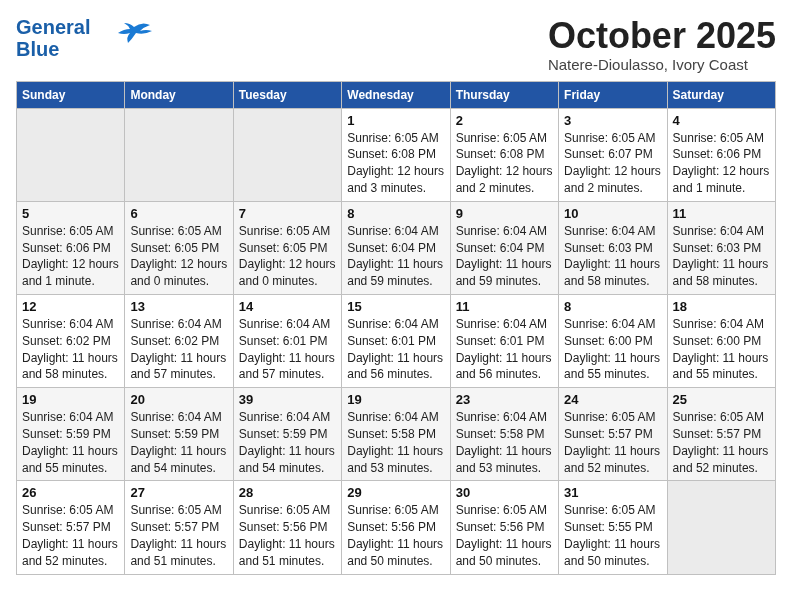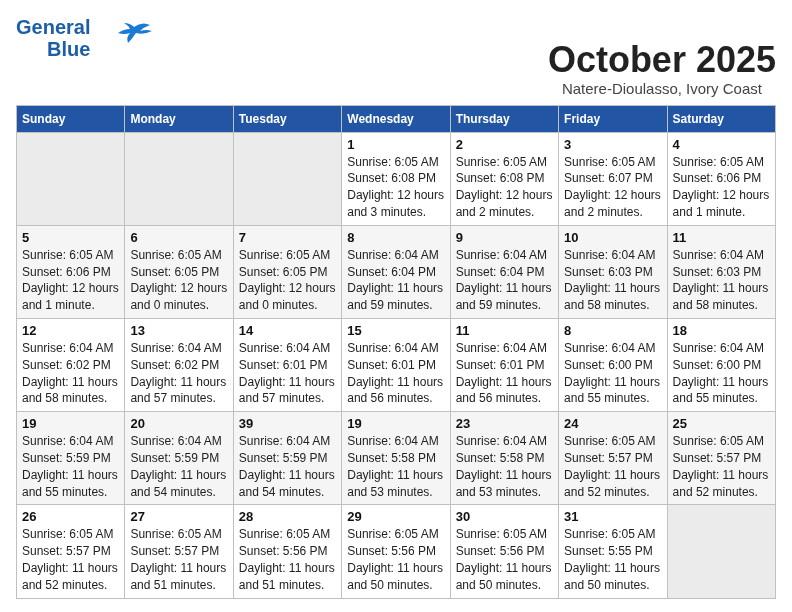--- a/index.html
+++ b/index.html
@@ -22,22 +22,21 @@
       align-items: flex-start;
     }
     .logo-text {
       font-size: 20px;
       font-weight: bold;
       color: #333;
       line-height: 1.1;
     }
     .logo-text span { color: #1a5fa8; }
     .title-area {
-      text-align: center;
-      margin-top: 24px;
+      text-align: left;
     }
     .month-title {
       font-size: 36px;
       font-weight: bold;
       color: #222;
       line-height: 1.1;
     }
     .subtitle {
       font-size: 15px;
       color: #444;
@@ -87,21 +86,21 @@
     tbody tr:nth-child(even) td { background: #f5f5f5; }
     tbody tr td.empty-cell { background: #ebebeb !important; }
   </style>
 </head>
 <body>
 
 <div class="header-area">
   <div class="logo">
     <div style="display:flex;align-items:center;gap:22px;">
       <span class="logo-text">
-        <span>General</span><br><span style="color:#1a5fa8;margin-left:31px;">Blue</span>
+        <span>General</span><br><span style="color:#1a5fa8;">Blue</span>
       </span>
       <svg width="38" height="30" viewBox="0 0 38 30" style="margin-left:2px;margin-top:-8px;">
         <path d="M20,8 Q28,2 36,6 Q30,8 26,12 Q32,10 38,12 Q30,16 22,14 Q18,20 14,24 Q12,18 16,14 Q10,16 4,14 Q10,10 16,10 Q14,6 10,4 Q16,4 20,8 Z" fill="#1a7ad4"></path>
       </svg>
     </div>
   </div>
   <div class="title-area">
     <div class="month-title">October 2025</div>
     <div class="subtitle">Natere-Dioulasso, Ivory Coast</div>
   </div>

